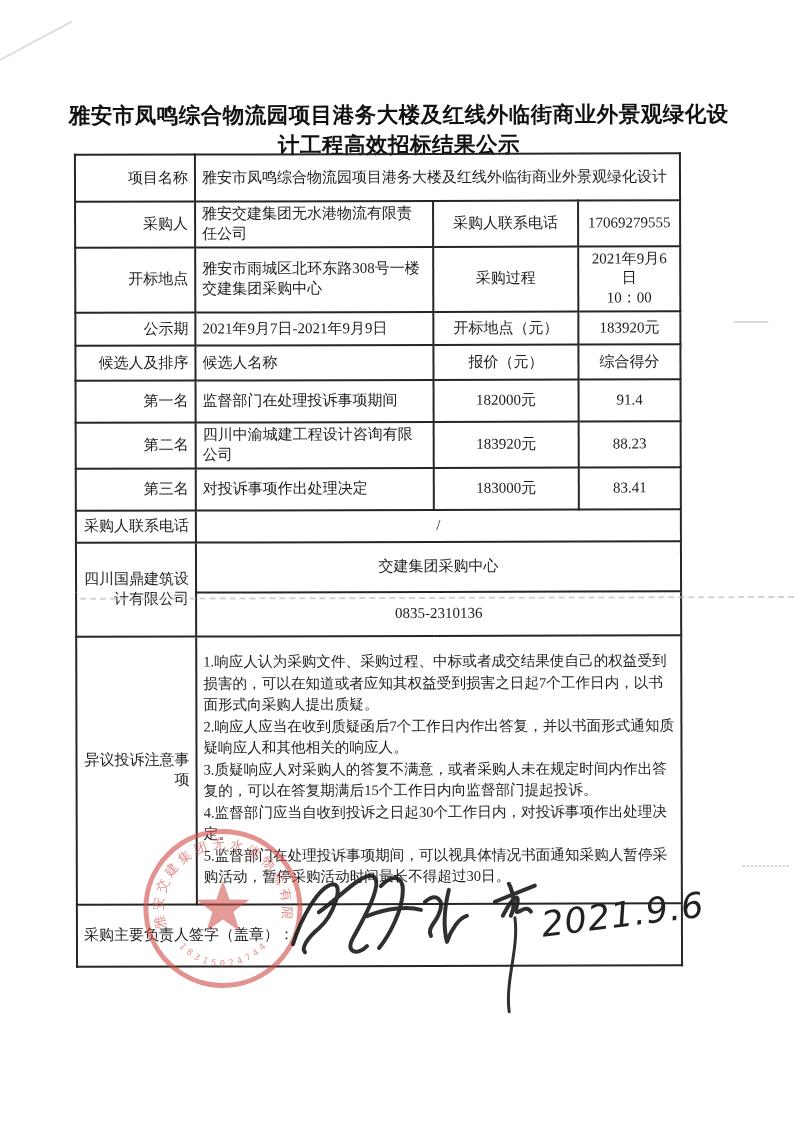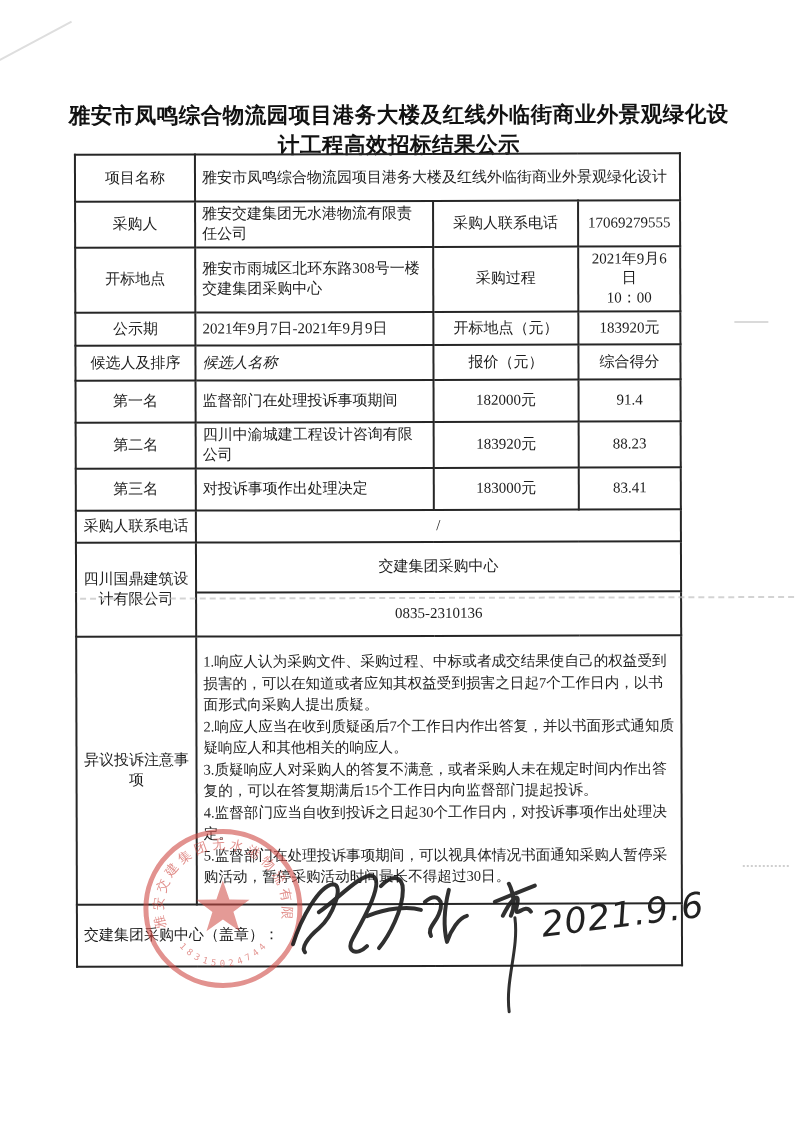--- a/index.html
+++ b/index.html
@@ -22,24 +22,24 @@
   
   table.doc{
     position:absolute;left:75px;top:153px;width:605px;
     border-collapse:collapse;table-layout:fixed;
     font-size:15px;line-height:1.32;color:#1d1d1d;
   }
   table.doc td{
     border:2px solid #262626;padding:2px 6px;vertical-align:middle;
     word-break:break-all;
   }
-  td.lab{text-align:center;padding:2px 4px;}
+  td.lab{text-align:right;padding:2px 4px;}
   td.val{text-align:left;}
   td.ctr{text-align:center;}
-  td.name-hd{padding-left:22px;font-style:italic;}
+  td.name-hd{padding-left:22px;}
   td.sub-top{border-bottom:1px solid #6e6e6e;}
   td.sub-bottom{border-top:1px solid #6e6e6e;}
   td.objection-text{vertical-align:middle;padding:6px 6px 6px 8px;font-size:14.6px;line-height:21.5px;}
   td.sign-cell{text-align:left;padding-left:8px;font-size:15px;}
   
   .stamp{position:absolute;left:137px;top:823px;width:170px;height:170px;opacity:.8;pointer-events:none;}
   .signature-svg{position:absolute;left:250px;top:855px;width:470px;height:200px;pointer-events:none;}
 </style>
 </head>
 <body>
@@ -126,21 +126,21 @@
       <td class="objection-text" colspan="3">
         <div>1.响应人认为采购文件、采购过程、中标或者成交结果使自己的权益受到损害的，可以在知道或者应知其权益受到损害之日起7个工作日内，以书面形式向采购人提出质疑。</div>
         <div>2.响应人应当在收到质疑函后7个工作日内作出答复，并以书面形式通知质疑响应人和其他相关的响应人。</div>
         <div>3.质疑响应人对采购人的答复不满意，或者采购人未在规定时间内作出答复的，可以在答复期满后15个工作日内向监督部门提起投诉。</div>
         <div>4.监督部门应当自收到投诉之日起30个工作日内，对投诉事项作出处理决定。</div>
         <div>5.监督部门在处理投诉事项期间，可以视具体情况书面通知采购人暂停采购活动，暂停采购活动时间最长不得超过30日。</div>
       </td>
     </tr>
     <tr style="height:62px">
       <td class="sign-cell" colspan="4">
-        <span>交建集团采购中心（盖章）：</span>
+        <span>采购主要负责人签字（盖章）：</span>
       </td>
     </tr>
   </tbody>
     </table>
 
   <svg class="stamp" viewBox="0 0 170 170">
     <g stroke="#cf4a44" fill="none">
       <circle cx="85" cy="85" r="77" stroke-width="5" opacity="0.75"></circle>
     </g>
     <polygon opacity="0.7" fill="#cf4a44" points="85,57 91.5,76.1 111.6,76.3 95.5,88.4 101.5,107.7 85,96 68.5,107.7 74.5,88.4 58.4,76.3 78.5,76.1"></polygon>

